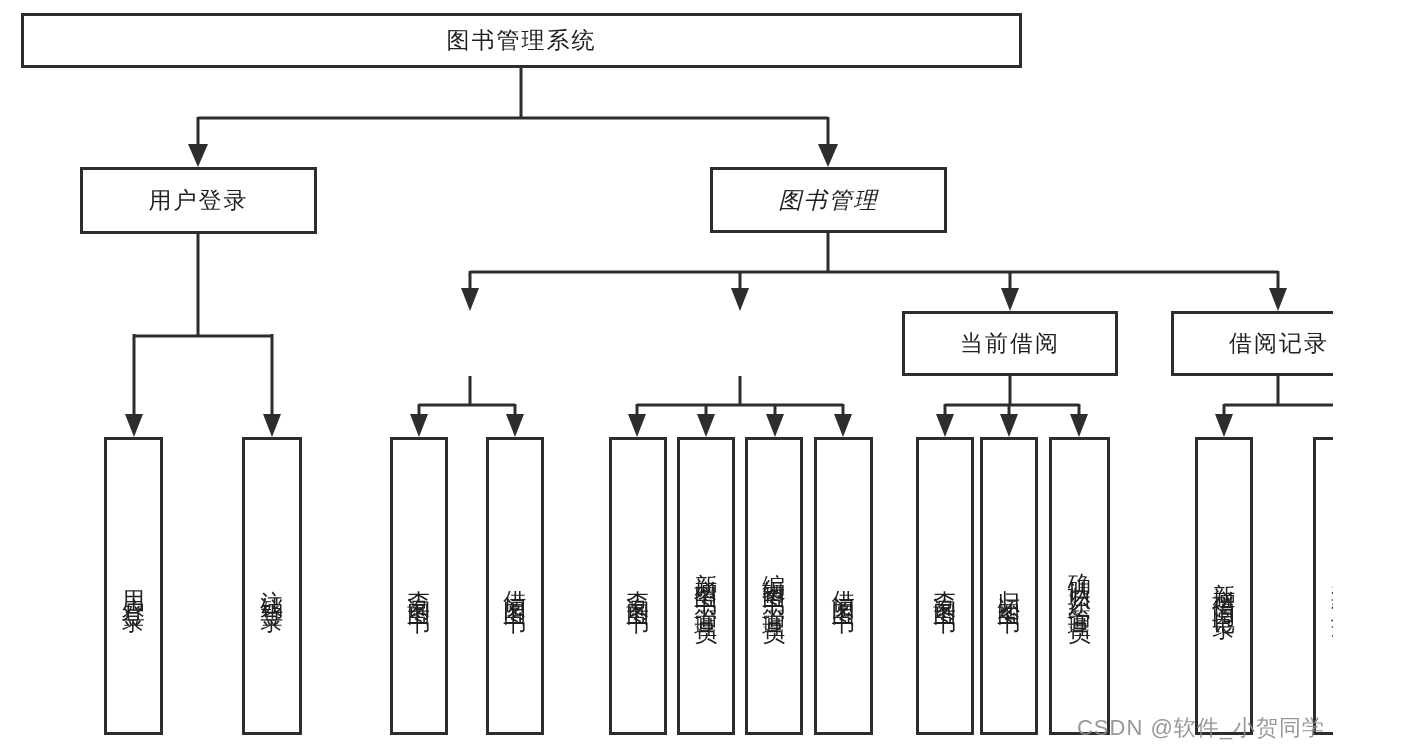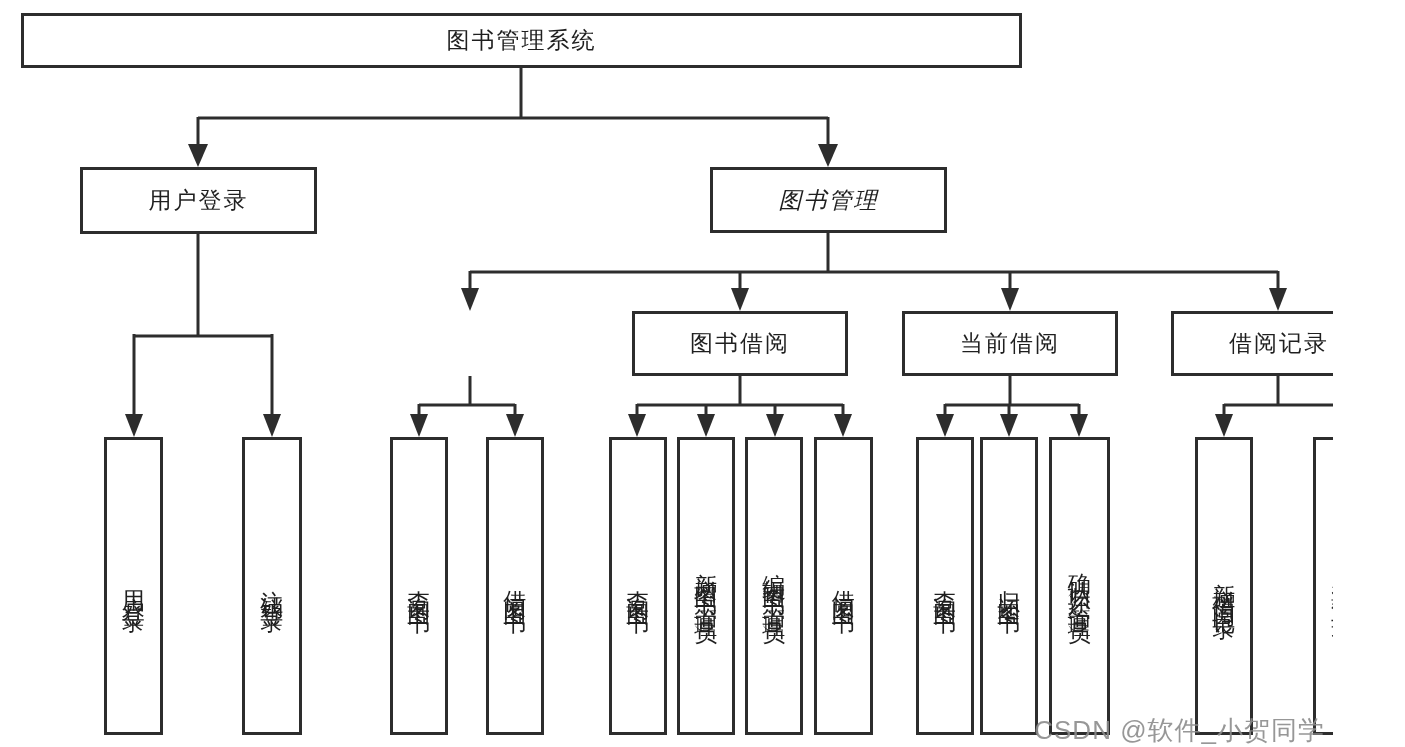--- a/index.html
+++ b/index.html
@@ -71,21 +71,21 @@
   .n-leaf-return       { left: 980px;  width: 58px; }
   .n-leaf-confirm      { left: 1049px; width: 61px; }
   .n-leaf-add-record   { left: 1195px; width: 58px; }
   .n-leaf-query-record { left: 1313px; width: 60px; }
 
   .watermark {
     position: absolute;
     right: 8px;
     top: 713px;
     z-index: 3;
-    font-size: 26px;
+    font-size: 22px;
     color: rgba(140, 140, 140, 0.9);
     letter-spacing: 1px;
     white-space: nowrap;
   }
 </style>
 </head>
 <body>
 
 <div class="canvas">
 
@@ -166,23 +166,20 @@
     <span>图书管理系统</span>
   </div>
 
   <div class="node h n-user-login">
     <span>用户登录</span>
   </div>
   <div class="node h n-book-mgmt">
     <span>图书管理</span>
   </div>
 
-  <div class="node h n-borrowing">
-    <span>图书借阅</span>
-  </div>
   <div class="node h n-current">
     <span>当前借阅</span>
   </div>
   <div class="node h n-records">
     <span>借阅记录</span>
   </div>
 
   <div class="node v leaf n-leaf-login">
     <span class="vtext">用户登录</span>
   </div>

